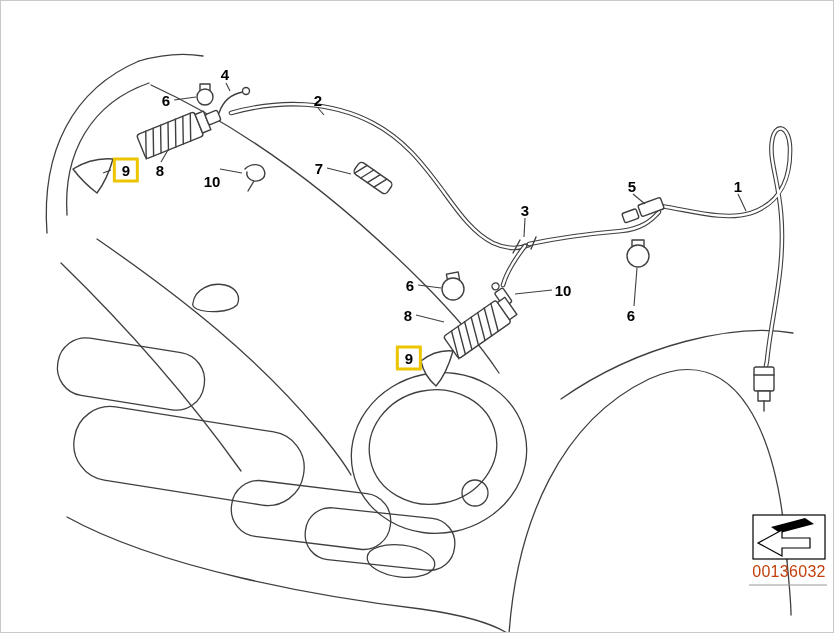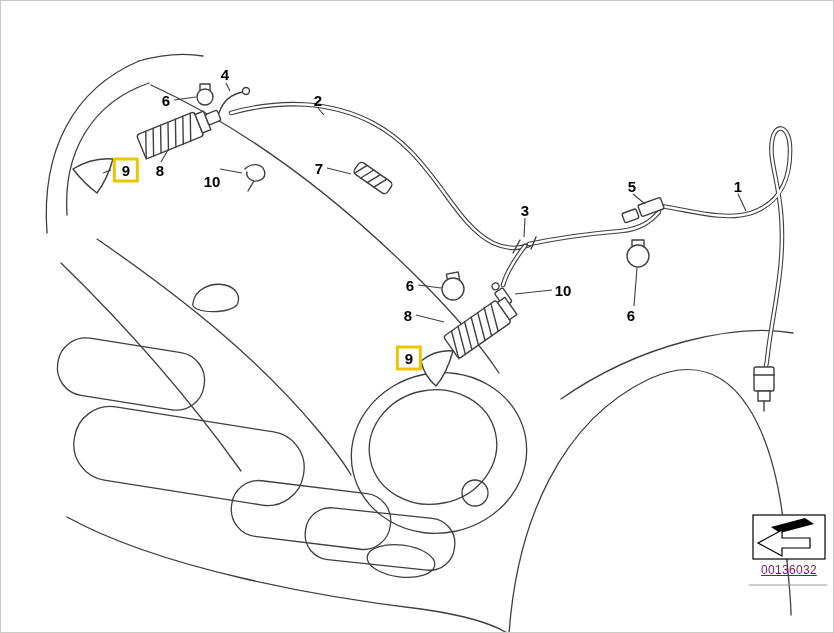--- a/index.html
+++ b/index.html
@@ -30,25 +30,24 @@
     background: #ffffff;
     padding: 2px 6px;
     border-radius: 1px;
   }
   .part-code {
     position: absolute;
     left: 748px;
     top: 562px;
     width: 80px;
     text-align: center;
-    font-size: 12px;
+    font-size: 16px;
     letter-spacing: 0.3px;
-    color: #701a75;
+    color: #c2410c;
     z-index: 2;
-    text-decoration: underline;
   }
 </style>
 </head>
 <body>
 
 <div class="stage">
 
   <svg width="834" height="633" viewBox="0 0 834 633">
 
     <g stroke="#3f3f3f" stroke-width="1.3" fill="none" stroke-linecap="round" stroke-linejoin="round">

